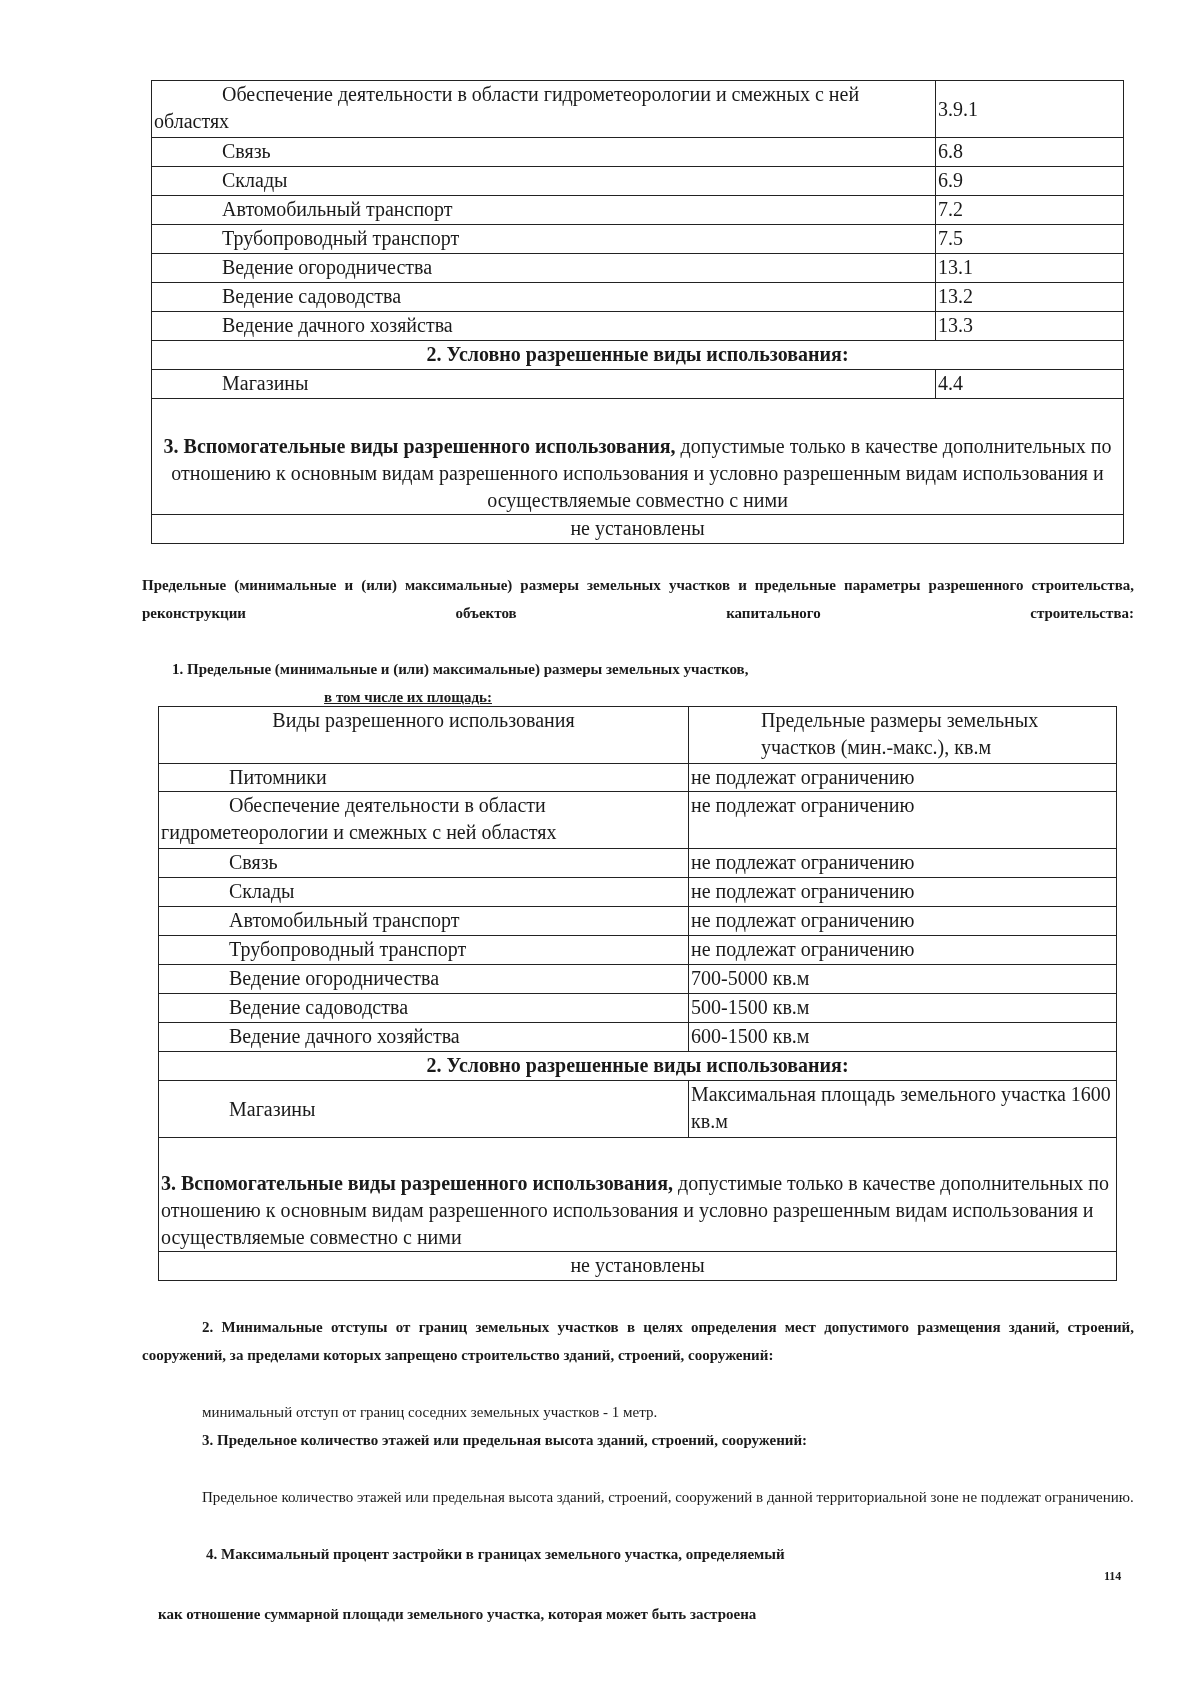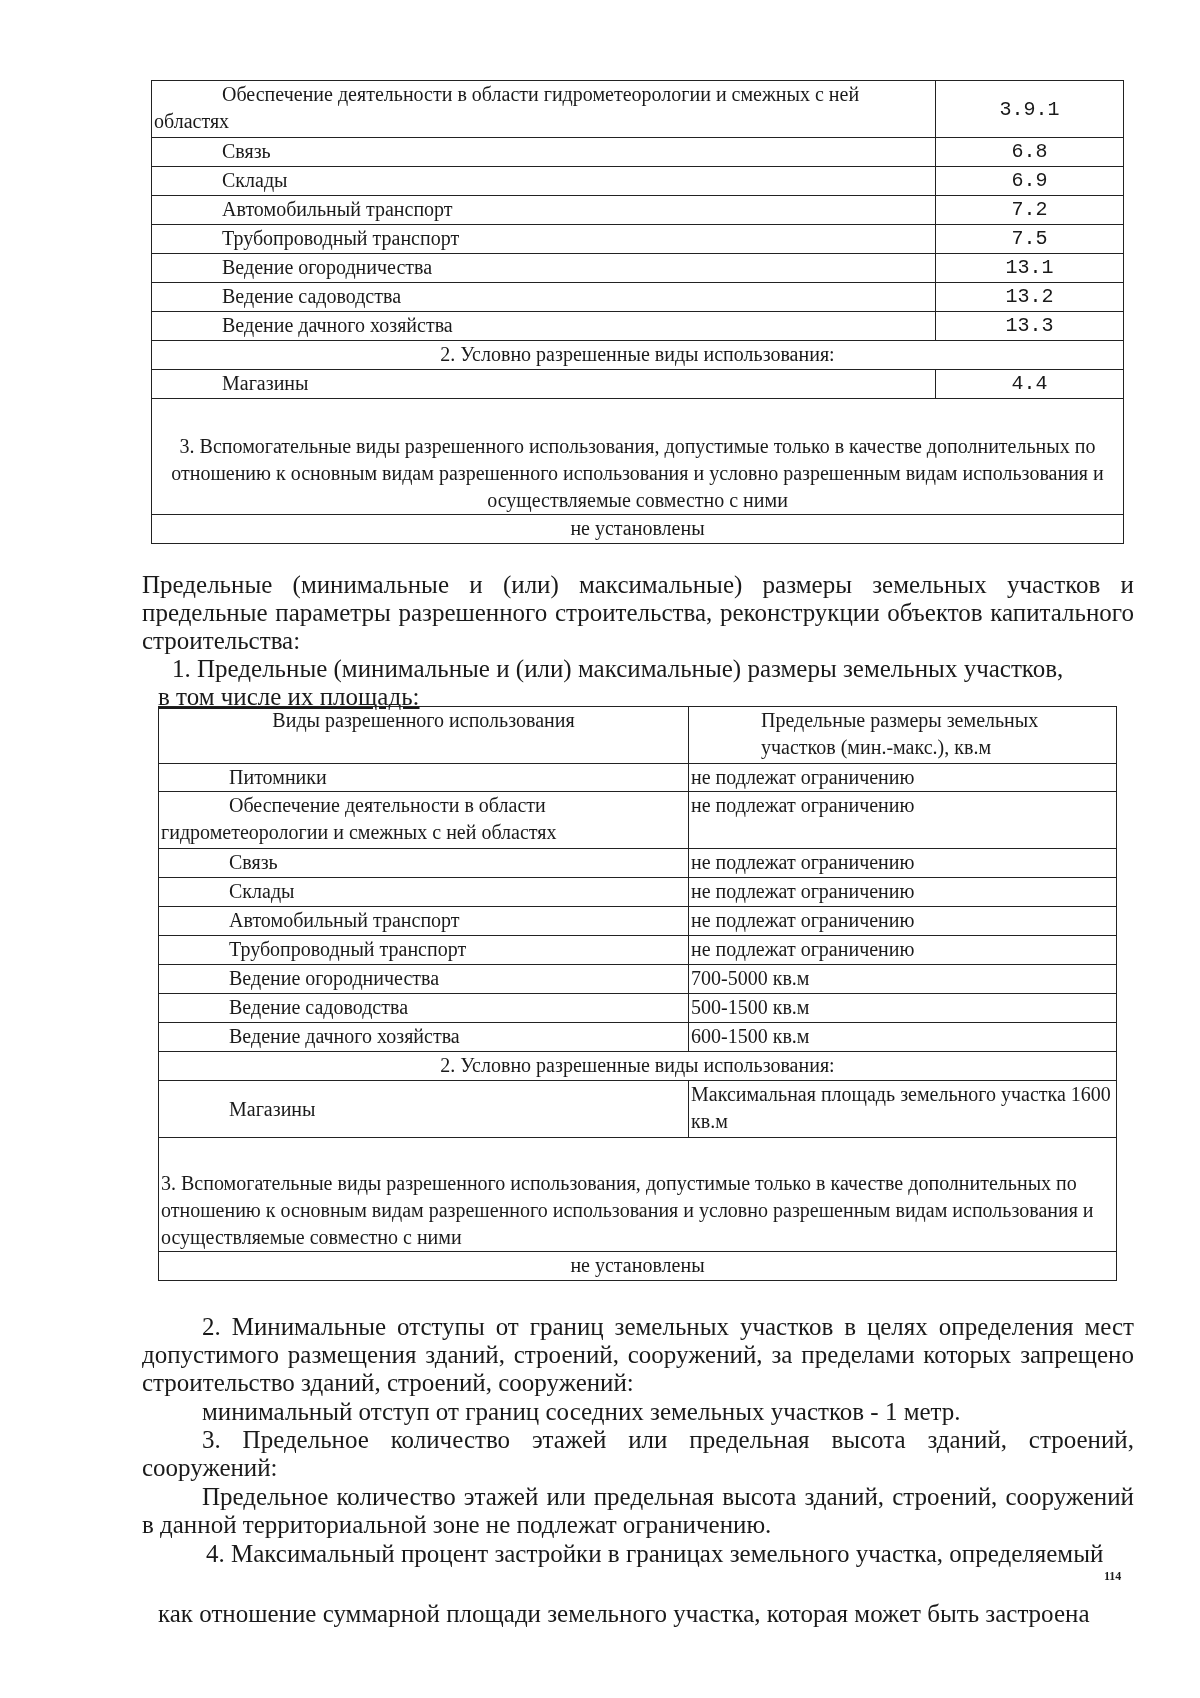--- a/index.html
+++ b/index.html
@@ -1,25 +1,25 @@
 <!DOCTYPE html>
 <html><head>
 <meta charset="utf-8">
 <style>
   html, body { margin: 0; padding: 0; background: #ffffff; }
   body { width: 1200px; height: 1698px; position: relative; overflow: hidden;
          font-family: "Liberation Serif", "DejaVu Serif", serif; color: #1a1a1a; }
   table { border-collapse: collapse; position: absolute; table-layout: fixed; }
   td { border: 1.5px solid #222; padding: 0 2px; font-size: 20px; line-height: 27px; vertical-align: top; }
-  .t1 td.code { text-align: center; font-family: Liberation Mono, monospace; }
+  .t1 td.code { text-align: left; }
   .indent { padding-left: 70px; }
   .center { text-align: center; }
-  .bold { font-weight: normal; }
-  .ul { text-decoration: underline; }
-  .para { position: absolute; font-size: 25px; line-height: 28px; }
+  .bold { font-weight: bold; }
+  .ul { text-decoration: underline; text-align: center; }
+  .para { position: absolute; font-size: 15px; line-height: 28px; }
   .justify { text-align: justify; text-align-last: justify; }
   .pagenum { position: absolute; font-size: 12px; font-weight: bold; }
 </style>
 </head>
 <body>
 
 <table class="t1" style="left:151px; top:80px; width:972px;">
   <colgroup>
       <col style="width:784px">
       <col style="width:188px">

